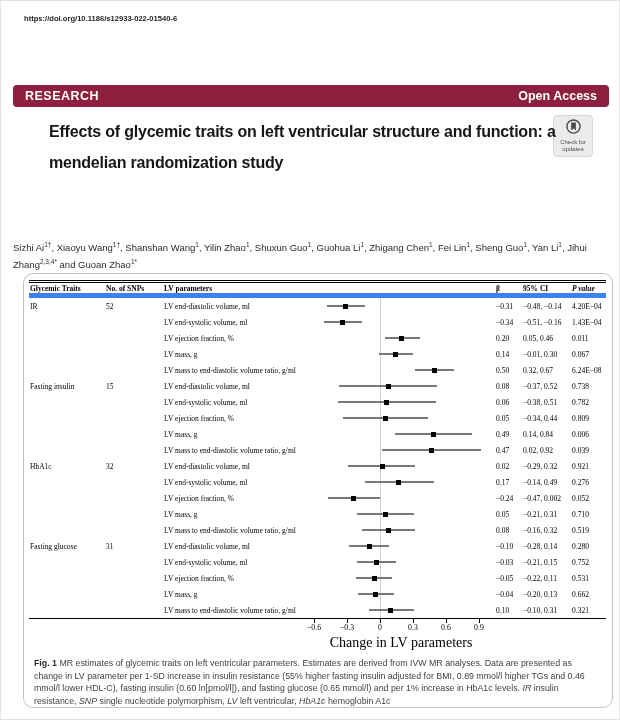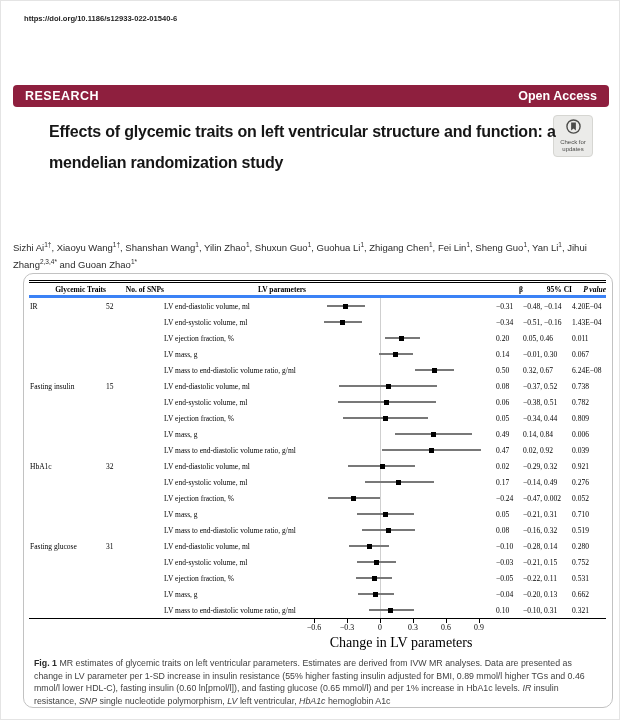--- a/index.html
+++ b/index.html
@@ -32,21 +32,21 @@
   .title { position:absolute; left:12px; top:116px; width:540px; font-size:16px; line-height:30.5px;
            font-weight:600; color:#161616; letter-spacing:-0.2px;margin-left:36px; }
   .authors { position:absolute; left:12px; top:237px; width:580px; font-size:9.5px; line-height:14px; color:#2b2b2b; }
   .authors sup { font-size:6.5px; }
 
   
   .figbox { position:absolute; left:22px; top:272px; width:590px; height:435px;
             border:1px solid #c2c2c2; border-radius:10px; background:#fff; padding:6px 0 0 5px; }
   .ftable { width:577px; font-family:"Liberation Serif", serif; font-size:7.5px; color:#000; }
   .double-rule { height:3px; border-top:1px solid #000; border-bottom:1px solid #000; }
-  .hrow { display:flex; align-items:center; height:15px; font-weight:bold; border-bottom:3px solid #3b82f6;text-align:right; }
+  .hrow { display:flex; align-items:center; height:15px; font-weight:bold; border-bottom:5px solid #3b82f6; }
   .hrow .c-p { font-style:italic; }
   .c-trait { width:77px; padding-left:1px; }
   .c-snps  { width:58px; }
   .c-param { width:142px; }
   .c-plot  { width:190px; position:relative; height:100%; }
   .c-beta  { width:27px; }
   .c-ci    { width:49px; }
   .c-p     { width:34px; }
   .rows { position:relative; border-bottom:1px solid #000; }
   .zero-line { position:absolute; top:0; bottom:0; width:1px; background:#cfcfcf; }

